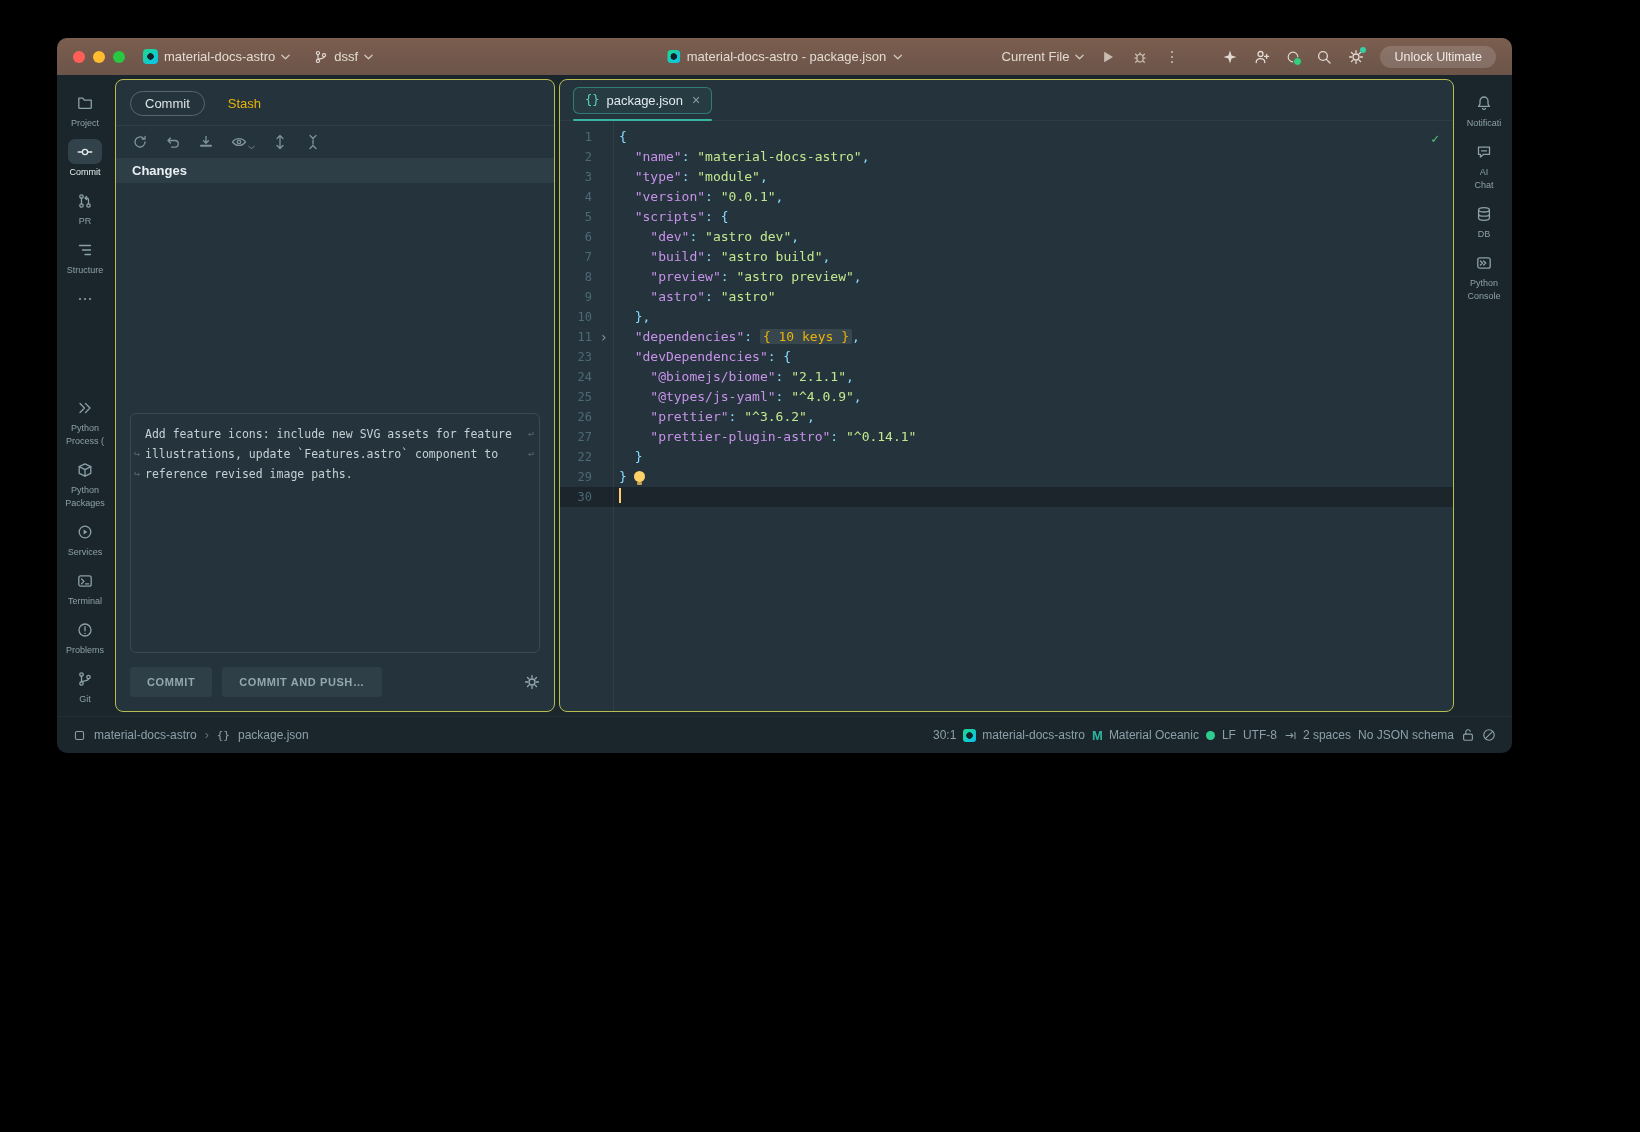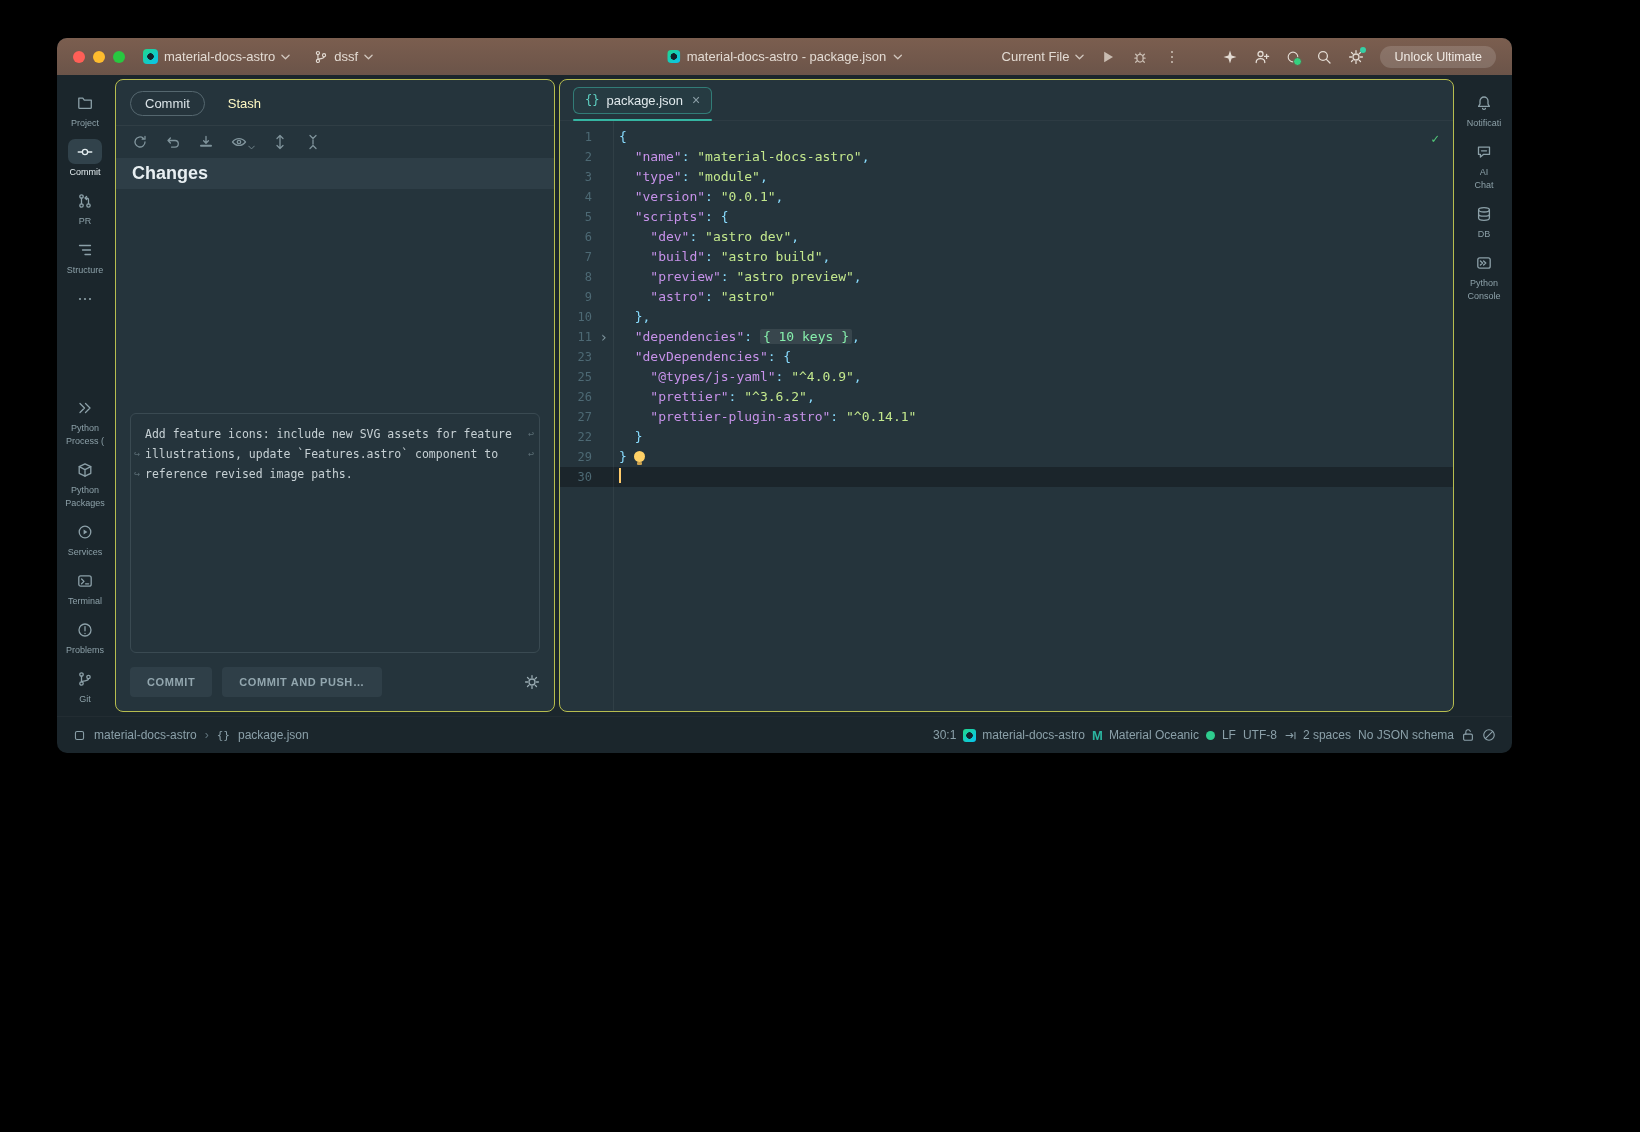--- a/index.html
+++ b/index.html
@@ -43,24 +43,24 @@
   .sitem.sel .ibox{background:#31424b;}
   .sitem.sel{color:#e2ebee;}
   .slabel{max-width:52px;overflow:hidden;white-space:nowrap;}
   .spacer{flex:1;}
   .panel{border:1px solid #b7bd4f;border-radius:8px;background:#25343c;margin:4px 2px;
     display:flex;flex-direction:column;min-height:0;overflow:hidden;}
   
   .commit-p{width:438px;flex:0 0 438px;}
   .cp-head{display:flex;align-items:center;gap:8px;padding:11px 14px 9px;border-bottom:1px solid rgba(255,255,255,.05);}
   .cp-tab{font-size:13px;color:#dbe4e8;padding:4px 14px;border:1px solid #55676f;border-radius:15px;}
-  .cp-tab.stash{border-color:transparent;color:#fef9c3;}
+  .cp-tab.stash{border-color:transparent;color:#eab308;}
   .cp-tools{display:flex;align-items:center;gap:17px;padding:8px 16px;color:#7f939b;}
   .eyewrap{display:flex;align-items:flex-end;gap:1px;}
-  .cp-changes{background:#2e3e47;color:#e8eff2;font-weight:700;font-size:18px;padding:5px 16px;}
+  .cp-changes{background:#2e3e47;color:#e8eff2;font-weight:700;font-size:13px;padding:5px 16px;}
   .cp-amend{display:flex;align-items:center;gap:9px;padding:8px 16px;color:#c4ced2;font-size:13px;}
   .checkbox{width:15px;height:15px;border:1.5px solid #5a6c74;border-radius:3px;box-sizing:border-box;}
   .cp-msg{margin:2px 14px 10px;border:1px solid #3a4a52;border-radius:6px;padding:10px 14px;
     font-family:"DejaVu Sans Mono","Liberation Mono",monospace;font-size:11.5px;line-height:20px;
     color:#c6d0d4;flex:0 0 218px;box-sizing:content-box;}
   .msg-line{position:relative;white-space:nowrap;}
   .wm{position:absolute;font-size:10px;color:#5a6c74;top:0;}
   .wm.wl{left:-11px;}.wm.wr{right:-9px;}
   .cp-btns{display:flex;align-items:center;gap:10px;padding:4px 14px 14px;}
   .btn{background:#2f3f48;color:#93a7af;border-radius:4px;padding:9px 17px;font-size:11px;
@@ -80,21 +80,21 @@
   .gutter-sep{position:absolute;left:53px;top:0;bottom:0;width:1px;background:rgba(255,255,255,.055);}
   .ed-check{position:absolute;right:14px;top:8px;color:#53c97a;font-size:13px;font-weight:bold;}
   .line{display:flex;height:20px;}
   .line.cur{background:rgba(0,0,0,.27);}
   .ln{flex:0 0 53px;text-align:right;padding-right:21px;color:#4d6974;font-size:12px;position:relative;box-sizing:border-box;}
   .foldarrow{position:absolute;right:5px;top:0;color:#7f969f;font-size:14px;}
   .ct{white-space:pre;padding-left:6px;color:#b8c5cb;}
   .c-k{color:#c792ea;}
   .c-s{color:#c3e88d;}
   .c-p{color:#89ddff;}
-  .c-f{color:#86efac;background:rgba(255,255,255,.09);border-radius:2px;padding:0 3px;}
+  .c-f{color:#eab308;background:rgba(255,255,255,.09);border-radius:2px;padding:0 3px;}
   .caret{display:inline-block;width:2px;height:15px;background:#ffcb6b;vertical-align:-2px;}
   .bulb{display:inline-block;width:11px;height:11px;background:#ffd166;border-radius:50%;
     margin-left:7px;vertical-align:-1px;position:relative;}
   .bulb::after{content:"";position:absolute;left:3px;bottom:-3px;width:5px;height:3px;background:#c9a14f;border-radius:1px;}
   
   .statusbar{flex:0 0 36px;display:flex;align-items:center;padding:0 16px;color:#8ba0a9;
     font-size:12px;border-top:1px solid rgba(255,255,255,.03);}
   .sb-left{display:flex;align-items:center;gap:8px;}
   .sb-right{margin-left:auto;display:flex;align-items:center;gap:7px;}
   .sb-item{display:flex;align-items:center;gap:6px;white-space:nowrap;}
@@ -413,20 +413,24 @@
           </div>
           <div class="line">
             <span class="ln">11<span class="foldarrow">›</span></span>
             <span class="ct">  <span class="c-k">"dependencies"</span><span class="c-p">: </span><span class="c-f">{ 10 keys }</span><span class="c-p">,</span></span>
           </div>
           <div class="line">
             <span class="ln">23</span>
             <span class="ct">  <span class="c-k">"devDependencies"</span><span class="c-p">: {</span></span>
           </div>
           <div class="line">
+            <span class="ln">24</span>
+            <span class="ct">    <span class="c-k">"@biomejs/biome"</span><span class="c-p">: </span><span class="c-s">"2.1.1"</span><span class="c-p">,</span></span>
+          </div>
+          <div class="line">
             <span class="ln">25</span>
             <span class="ct">    <span class="c-k">"@types/js-yaml"</span><span class="c-p">: </span><span class="c-s">"^4.0.9"</span><span class="c-p">,</span></span>
           </div>
           <div class="line">
             <span class="ln">26</span>
             <span class="ct">    <span class="c-k">"prettier"</span><span class="c-p">: </span><span class="c-s">"^3.6.2"</span><span class="c-p">,</span></span>
           </div>
           <div class="line">
             <span class="ln">27</span>
             <span class="ct">    <span class="c-k">"prettier-plugin-astro"</span><span class="c-p">: </span><span class="c-s">"^0.14.1"</span></span>

